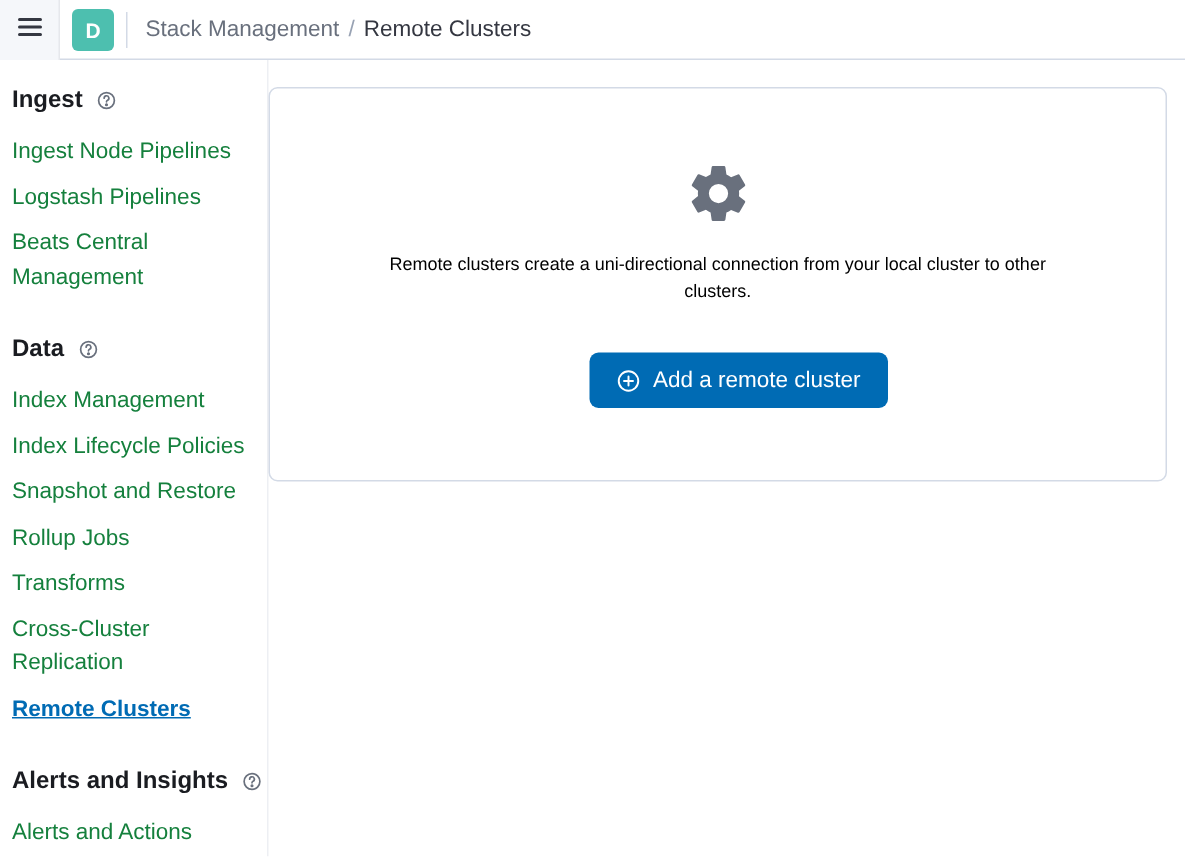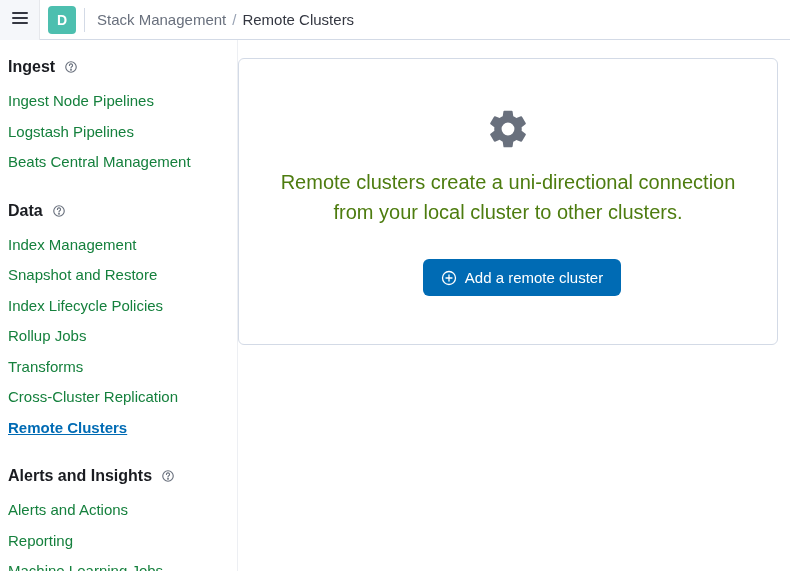--- a/index.html
+++ b/index.html
@@ -52,21 +52,21 @@
 .breadcrumb {
   display: flex;
   align-items: flex-start;
   color: #69707d;
   font-size: 15px;
 }
 .breadcrumb .sep { margin: 0 6px; color: #98a2b3; }
 .breadcrumb .current { color: #343741; font-weight: 500; }
 .layout { display: flex; height: calc(571px - 40px); }
 .sidebar {
-  width: 238px;
+  width: 179px;
   padding: 18px 0 0 8px;
   border-right: 1px solid #edeff3;
 }
 .nav-section { margin-bottom: 24px; }
 .nav-heading {
   display: flex;
   align-items: center;
   font-weight: 700;
   font-size: 16px;
   color: #1a1c21;
@@ -109,22 +109,22 @@
   margin-bottom: 16px;
 }
 .gear svg { width: 44px; height: 44px; fill: #69707d; }
 .panel-title {
   font-size: 28px;
   font-weight: 400;
   color: #1a1c21;
   margin-bottom: 16px;
 }
 .panel-desc {
-  color: #4d7c0f;
-  font-size: 20px;
+  color: #000000;
+  font-size: 12px;
   line-height: 1.5;
   max-width: 480px;
   margin: 0 auto 32px;
 }
 .primary-btn {
   display: inline-flex;
   align-items: center;
   background: #006bb4;
   color: #fff;
   border: none;
@@ -189,22 +189,22 @@
           <span class="help">
             <svg viewBox="0 0 16 16" fill="none">
               <circle cx="8" cy="8" r="6" stroke-width="1.3"></circle>
               <path d="M6.2 6.2a1.8 1.8 0 1 1 2.6 1.6c-.6.3-.8.7-.8 1.2" stroke-width="1.3" stroke-linecap="round"></path>
               <circle cx="8" cy="11.2" r=".7" fill="#69707d"></circle>
             </svg>
           </span>
         </div>
         <ul class="nav-list">
           <li class="nav-item">Index Management</li>
+          <li class="nav-item">Index Lifecycle Policies</li>
           <li class="nav-item">Snapshot and Restore</li>
-          <li class="nav-item">Index Lifecycle Policies</li>
           <li class="nav-item">Rollup Jobs</li>
           <li class="nav-item">Transforms</li>
           <li class="nav-item">Cross-Cluster Replication</li>
           <li class="nav-item active">Remote Clusters</li>
         </ul>
       </div>
       <div class="nav-section">
         <div class="nav-heading">
           <span>Alerts and Insights</span>
           <span class="help">

